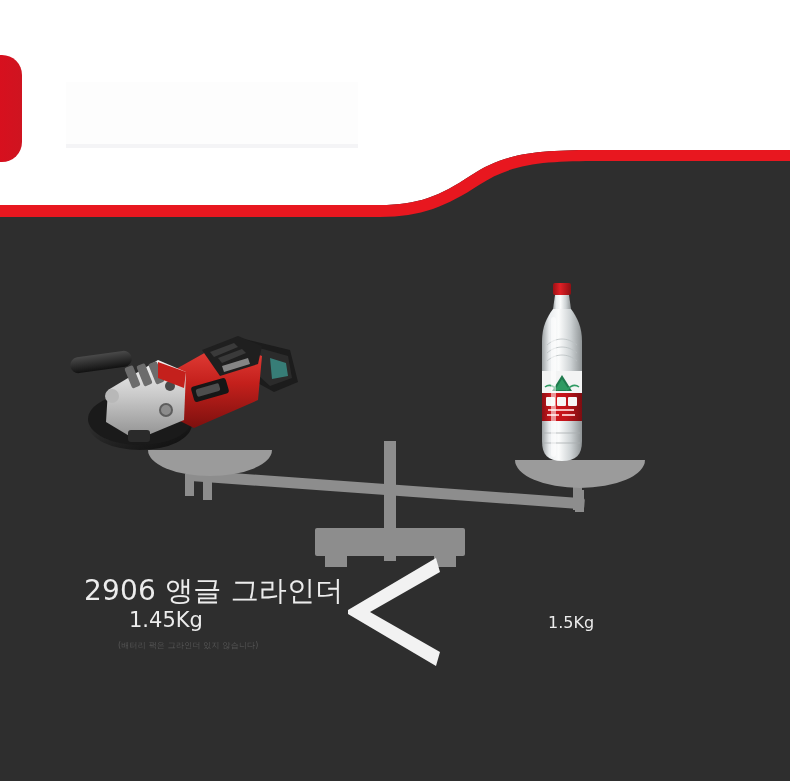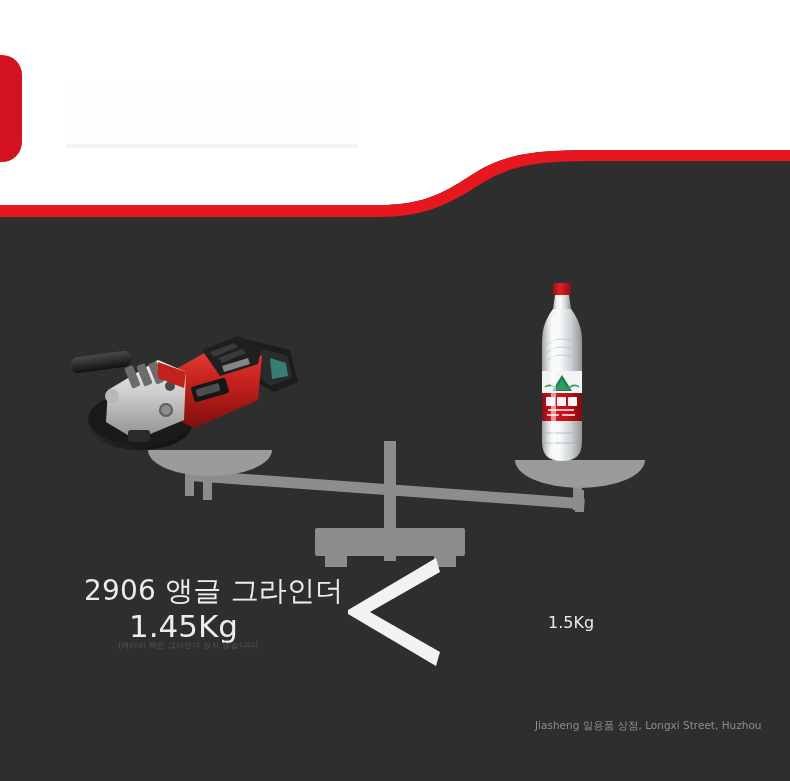--- a/index.html
+++ b/index.html
@@ -90,21 +90,21 @@
 
   
   .grinder{position:absolute;left:62px;top:88px;width:250px;height:150px;}
 
   
   .bottle{position:absolute;left:538px;top:55px;width:48px;height:182px;}
 
   
   .label{position:absolute;color:#ececec;white-space:nowrap;font-family:"DejaVu Sans","Liberation Sans",sans-serif;}
   .lbl-left-name{left:84px;top:344px;font-size:28px;letter-spacing:0.2px;}
-  .lbl-left-weight{left:129px;top:380px;font-size:31px;}
+  .lbl-left-weight{left:129px;top:380px;font-size:21px;}
   .lbl-left-note{left:118px;top:640px;font-size:8px;color:#555;letter-spacing:0.2px;}
   .lbl-right-name{left:506px;top:337px;font-size:29px;}
   .lbl-right-weight{left:548px;top:385px;font-size:16px;}
   .footer-note{
     position:absolute;left:535px;top:719px;font-size:10.5px;color:#8d8d8d;
     white-space:nowrap;font-family:"DejaVu Sans","Liberation Sans",sans-serif;
   }
 </style>
 </head>
 <body>
@@ -270,15 +270,14 @@
 
       <rect x="13" y="34" width="5" height="140" rx="3" fill="#ffffff" opacity="0.55"></rect>
     </svg>
 
     <div class="label lbl-left-name">2906 앵글 그라인더</div>
     <div class="label lbl-left-weight">1.45Kg</div>
     <div class="label lbl-right-weight">1.5Kg</div>
   </div>
 
   <div class="label lbl-left-note">(배터리 팩은 그라인더 있지 않습니다)</div>
-  <div class="footer-note">Jiasheng 일용품 상점, Longxi Street, Huzhou</div>
 
 </div>
 
 </body></html>

